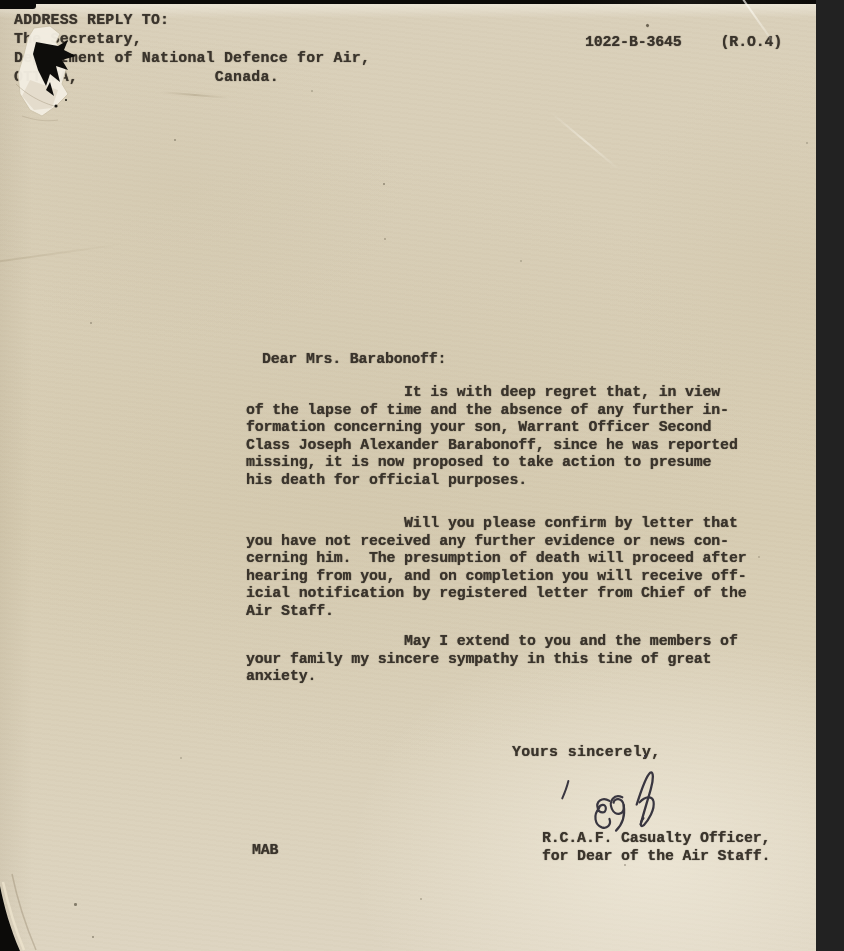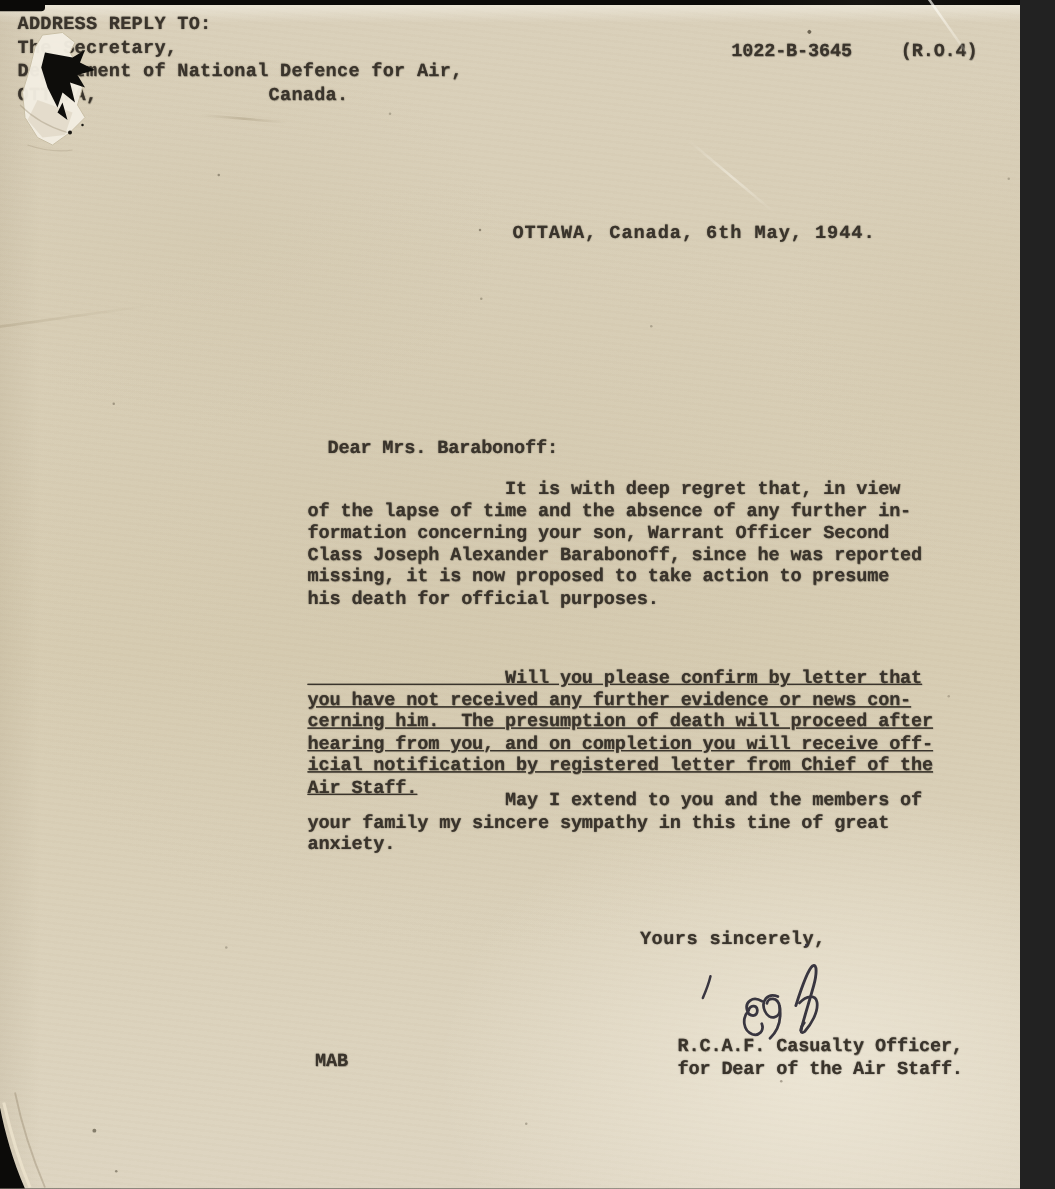--- a/index.html
+++ b/index.html
@@ -65,32 +65,31 @@
     <path d="M10,64 C20,74 34,82 48,86" stroke="rgba(150,138,110,.38)" stroke-width="1" fill="none"></path>
     <path d="M16,96 C28,100 40,102 52,100" stroke="rgba(150,138,110,.28)" stroke-width="1" fill="none"></path>
     <g>
       <path d="M30,22 L52,26 L62,20 L58,30 L70,36 L56,40 L62,50 L50,46 L54,62 L44,54 L40,66 L32,50 L27,34 Z" fill="#0e0d0b"></path>
       <path d="M44,62 L48,76 L40,70 Z" fill="#0e0d0b"></path>
       <circle cx="50" cy="86" r="1.6" fill="#1a1812"></circle>
       <circle cx="60" cy="80" r="1" fill="#1a1812"></circle>
     </g>
   </svg>
 
-  <div class="tw dateline" style="left:410px;top:179px;">OTTAWA, Canada, 6th May, 1944.</div>
 
 
   <div class="tw" style="left:262px;top:351px;">Dear Mrs. Barabonoff:</div>
 
   <div class="tw" style="left:246px;top:384px;">                  It is with deep regret that, in view
 of the lapse of time and the absence of any further in-
 formation concerning your son, Warrant Officer Second
 Class Joseph Alexander Barabonoff, since he was reported
 missing, it is now proposed to take action to presume
 his death for official purposes.</div>
-  <div class="tw" style="left:246px;top:535px;text-decoration:underline;">                  Will you please confirm by letter that
+  <div class="tw" style="left:246px;top:515px;">                  Will you please confirm by letter that
 you have not received any further evidence or news con-
 cerning him.  The presumption of death will proceed after
 hearing from you, and on completion you will receive off-
 icial notification by registered letter from Chief of the
 Air Staff.</div>
   <div class="tw" style="left:246px;top:633px;">                  May I extend to you and the members of
 your family my sincere sympathy in this tine of great
 anxiety.</div>
 
   <div class="tw valediction" style="left:512px;top:704px;">Yours sincerely,</div>

